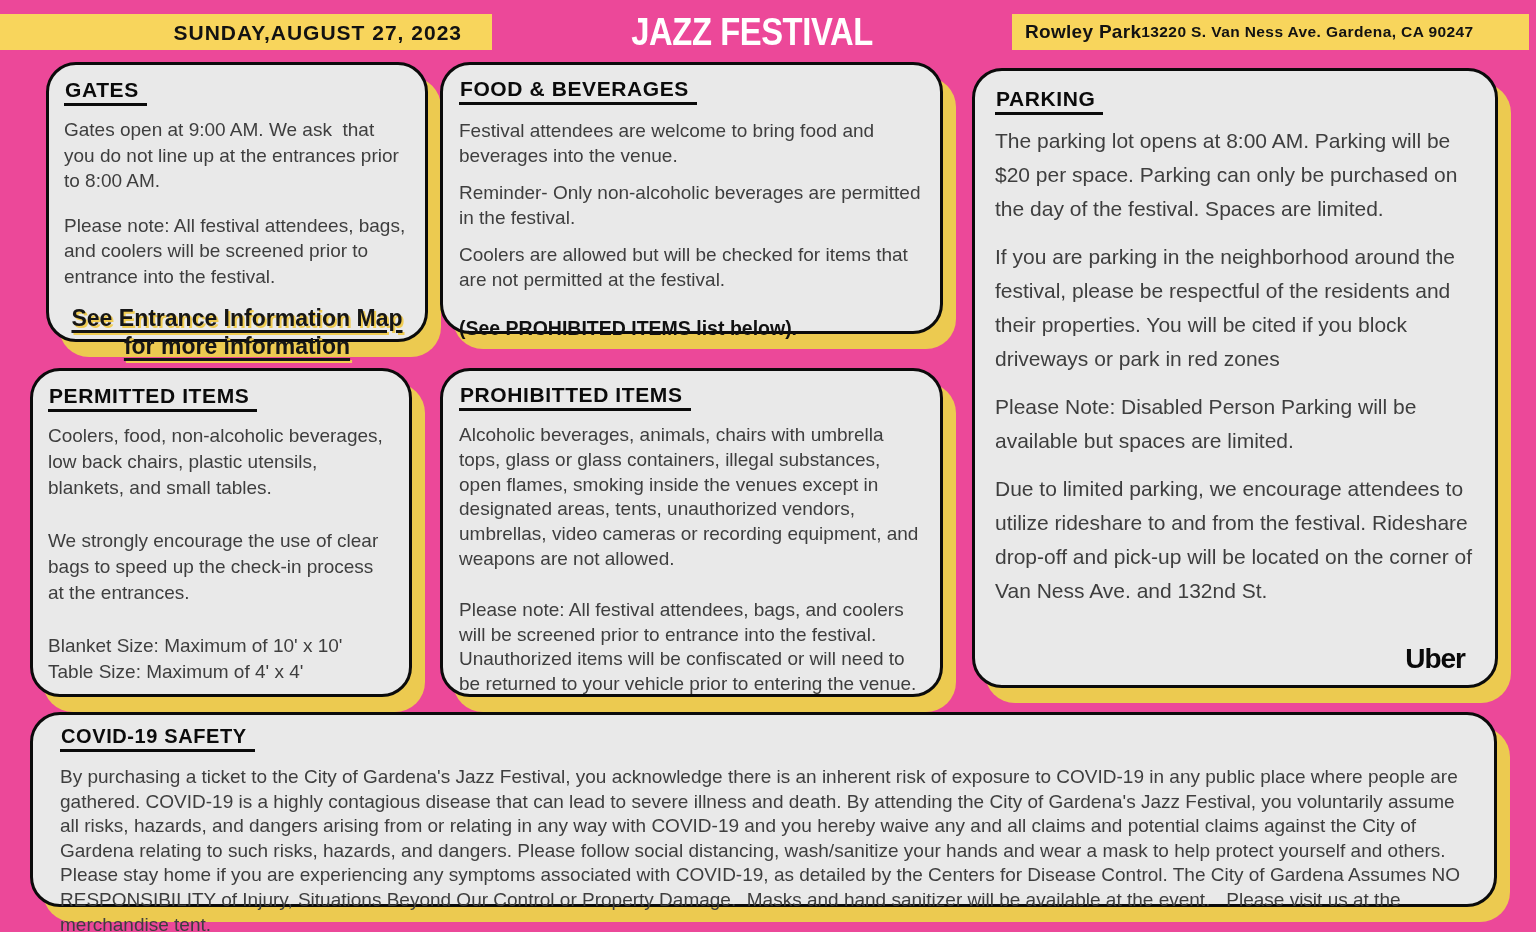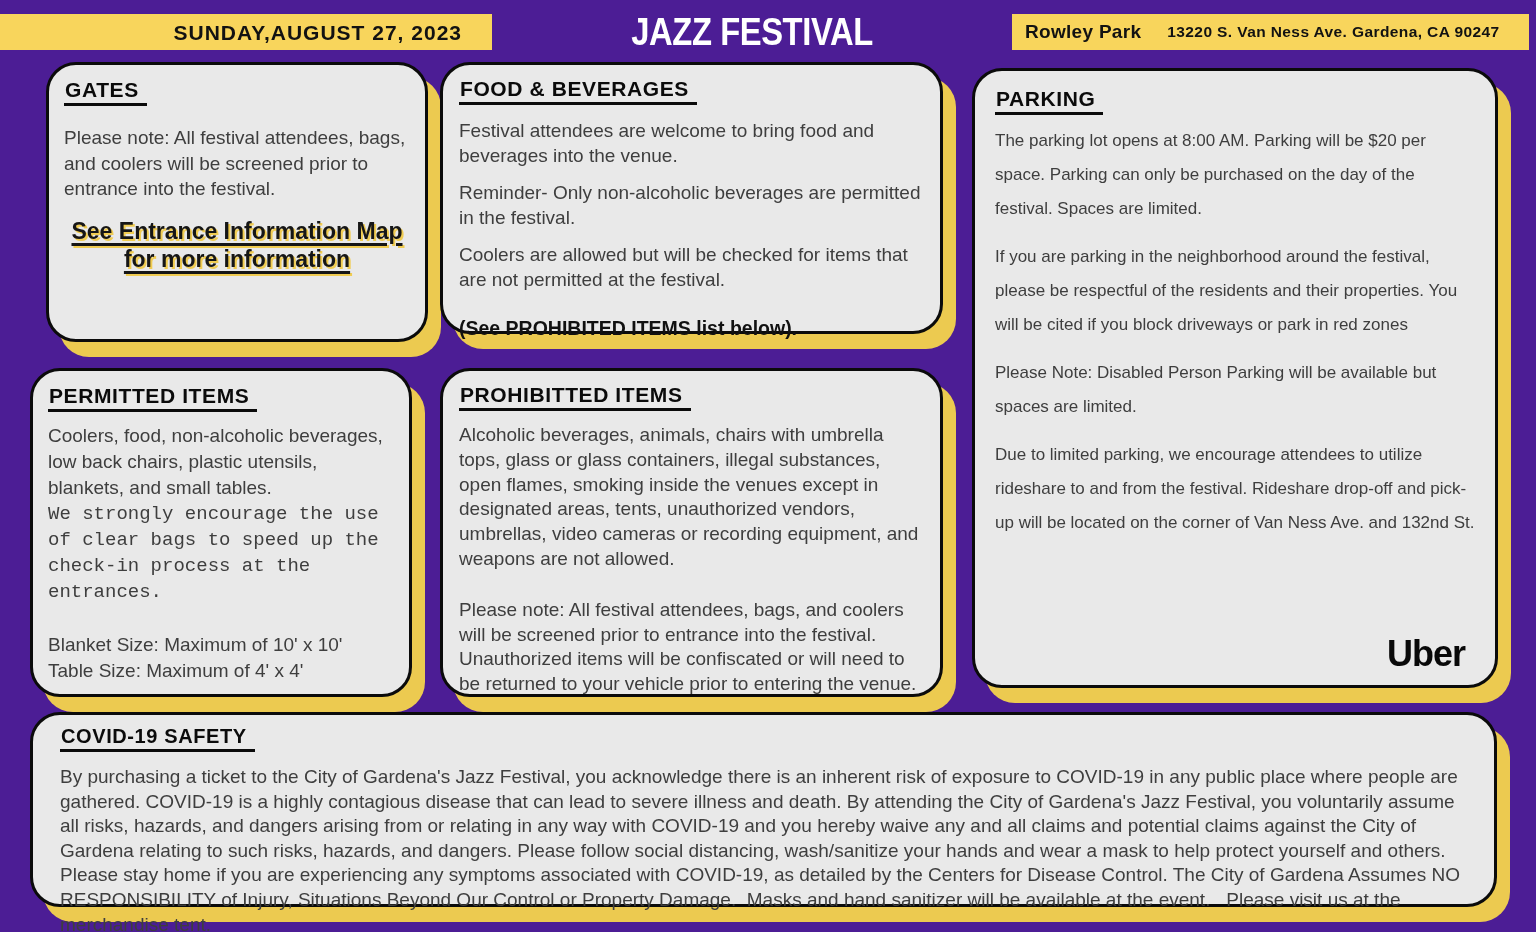--- a/index.html
+++ b/index.html
@@ -1,27 +1,27 @@
 <!DOCTYPE html>
 <html><head>
 <meta charset="utf-8">
 <style>
   html,body{margin:0;padding:0;background:#000;}
-  .page{position:relative;width:1536px;height:932px;background:#4c1d95;overflow:hidden;
+  .page{position:relative;width:1536px;height:932px;background:#ec4899;overflow:hidden;
         font-family:"Liberation Sans",sans-serif;}
 
   
   .date-badge{position:absolute;left:0;top:14px;width:492px;height:36px;background:#f8d55c;
               color:#121212;font-weight:bold;font-size:21px;letter-spacing:1px;
               line-height:37px;text-align:right;padding-right:30px;box-sizing:border-box;}
   .main-title{position:absolute;left:492px;top:9px;width:520px;height:46px;line-height:46px;
               text-align:center;color:#ffffff;font-weight:bold;font-size:39px;
               letter-spacing:-.5px;transform:scaleX(.84);}
   .venue-badge{position:absolute;left:1012px;top:14px;width:517px;height:36px;background:#f8d55c;
-               display:flex;align-items:center;gap:26px;padding-left:13px;box-sizing:border-box;
+               display:flex;align-items:center;padding-left:13px;box-sizing:border-box;
                color:#121212;}
   .venue-name{font-weight:bold;font-size:19px;letter-spacing:.3px;white-space:nowrap;}
   .venue-address{font-weight:bold;font-size:15.5px;letter-spacing:.4px;white-space:nowrap;}
 
   
   .card{position:absolute;background:#e9e9e9;border:3px solid #0b0b0b;border-radius:30px;
         box-sizing:border-box;box-shadow:13px 15px 0 #ecca50;}
   .card-title{display:inline-block;font-weight:bold;font-size:21px;letter-spacing:.6px;
               color:#0b0b0b;border-bottom:3px solid #0b0b0b;padding:0 8px 1px 1px;margin:0;}
   .card p{margin:0;color:#3e3e3e;white-space:pre-wrap;}
@@ -31,62 +31,63 @@
   .card-gates .p1{margin-top:11px;}
   .card-gates .p2{margin-top:19px;}
   .map-link{display:block;margin-top:15px;text-align:center;font-weight:bold;font-size:23px;
             line-height:28px;color:#161616;text-decoration:underline;
             text-decoration-thickness:2.5px;text-underline-offset:4px;
             text-shadow:2px 2px 0 #f0cc52;cursor:pointer;}
 
   .card-permitted{left:30px;top:368px;width:382px;height:329px;padding:13px 15px;}
   .card-permitted p{font-size:19px;line-height:26px;}
   .card-permitted .p1{margin-top:11px;}
-  .card-permitted .p2{font-family:Liberation Mono, monospace;}
+  .card-permitted .p2{margin-top:27px;}
   .card-permitted .p3{margin-top:27px;}
 
   .card-food{left:440px;top:62px;width:503px;height:272px;padding:12px 16px;}
   .card-food p{font-size:19px;line-height:25px;}
   .card-food .p1{margin-top:13px;}
   .card-food .p2{margin-top:12px;}
   .card-food .p3{margin-top:12px;}
   .card-food .note{margin-top:24px;font-weight:bold;color:#111;font-size:19.5px;}
 
   .card-prohibited{left:440px;top:368px;width:503px;height:329px;padding:12px 16px;}
   .card-prohibited p{font-size:19px;line-height:24.8px;}
   .card-prohibited .p1{margin-top:12px;}
   .card-prohibited .p2{margin-top:26px;}
 
   .card-parking{left:972px;top:68px;width:526px;height:620px;padding:16px 20px;}
-  .card-parking p{font-size:17px;line-height:34px;}
+  .card-parking p{font-size:21px;line-height:34px;}
   .card-parking .p1{margin-top:9px;}
   .card-parking .p2{margin-top:14px;}
   .card-parking .p3{margin-top:14px;}
   .card-parking .p4{margin-top:14px;}
-  .uber-logo{position:absolute;right:30px;bottom:10px;font-size:36px;font-weight:bold;
+  .uber-logo{position:absolute;right:30px;bottom:10px;font-size:28px;font-weight:bold;
              letter-spacing:-1px;color:#090909;}
 
   .card-covid{left:30px;top:712px;width:1467px;height:195px;padding:10px 27px;}
   .card-covid .card-title{font-size:20px;}
   .card-covid p{font-size:19px;line-height:24.6px;margin-top:13px;}
 </style>
 </head>
 <body>
 
 <div class="page">
 
   <div class="date-badge">SUNDAY,AUGUST 27, 2023</div>
   <div class="main-title">JAZZ FESTIVAL INFORMATION</div>
   <div class="venue-badge">
     <span class="venue-name">Rowley Park</span>
     <span class="venue-address">13220 S. Van Ness Ave. Gardena, CA 90247</span>
   </div>
 
   <section class="card card-gates">
     <h2 class="card-title">GATES</h2>
+    <p class="p1">Gates open at 9:00 AM. We ask  that you do not line up at the entrances prior to 8:00 AM.</p>
     <p class="p2">Please note: All festival attendees, bags, and coolers will be screened prior to entrance into the festival.</p>
     <a class="map-link">See Entrance Information Map for more information</a>
   </section>
 
   <section class="card card-permitted">
     <h2 class="card-title">PERMITTED ITEMS</h2>
     <p class="p1">Coolers, food, non-alcoholic beverages, low back chairs, plastic utensils, blankets, and small tables.</p>
     <p class="p2">We strongly encourage the use of clear bags to speed up the check-in process at the entrances.</p>
     <p class="p3">Blanket Size: Maximum of 10' x 10'
 Table Size: Maximum of 4' x 4'</p>

